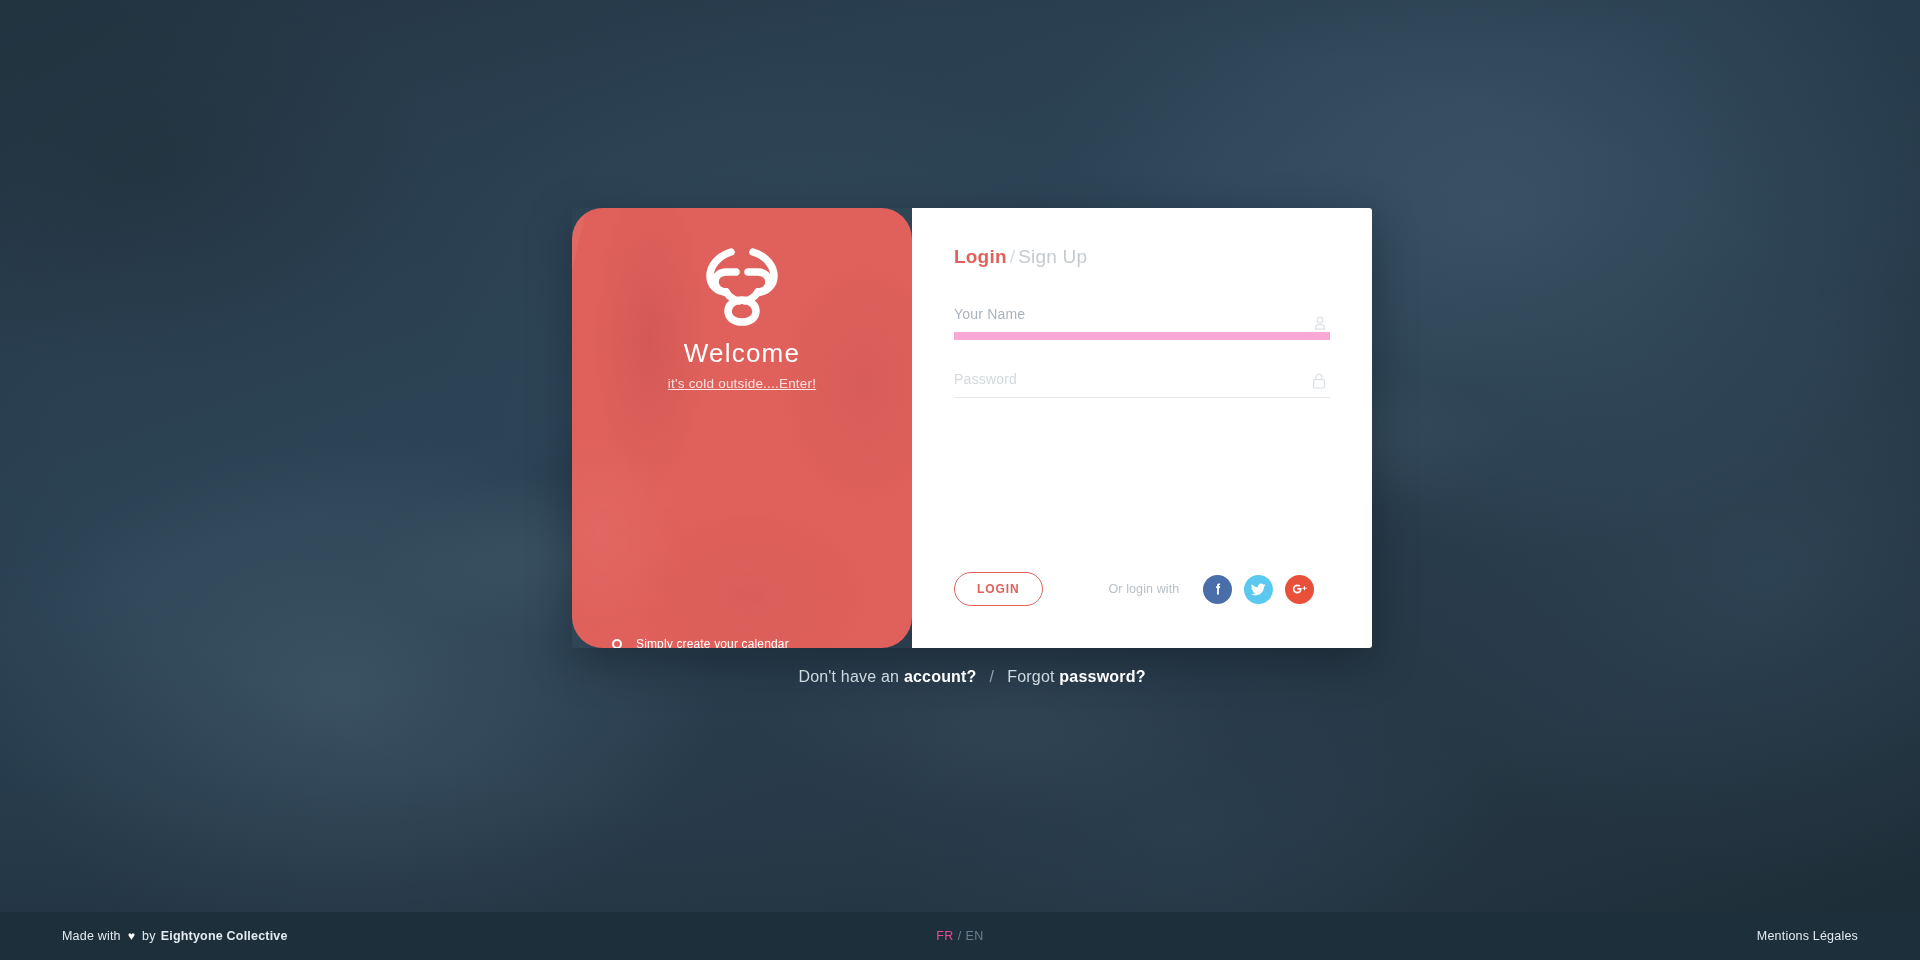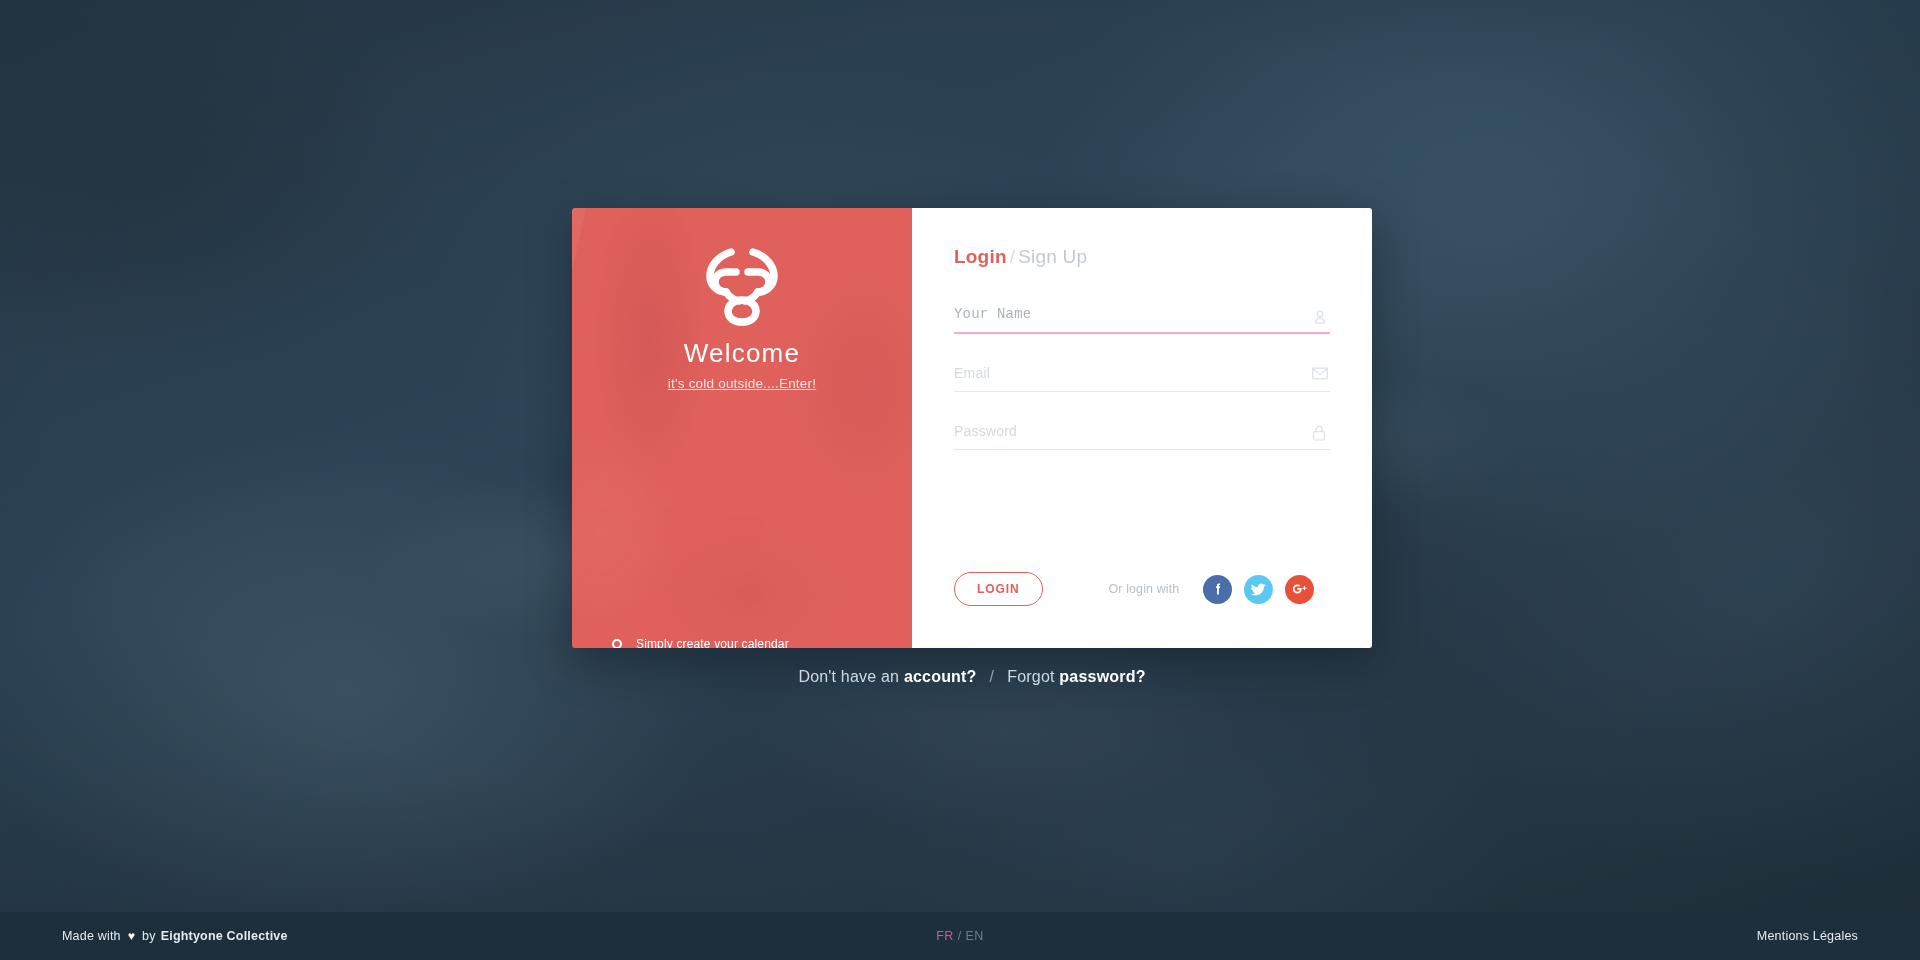--- a/index.html
+++ b/index.html
@@ -52,20 +52,21 @@
     box-shadow:0 14px 44px rgba(8,16,24,.38);
   }
 
   
   .panel-left {
     position:relative;
     width:340px;
     background:#e0615c;
     overflow:hidden;
     color:#fff;
+    border-radius:31px;
   }
   .panel-left .tex {
     position:absolute; inset:0;
     background:
       linear-gradient(103deg, rgba(255,255,255,.055) 0 14px, transparent 14px 46px),
       radial-gradient(ellipse 90px 230px at 23% 30%, rgba(170,60,62,.24), transparent 66%),
       radial-gradient(ellipse 130px 190px at 86% 40%, rgba(180,70,70,.20), transparent 68%),
       radial-gradient(ellipse 170px 120px at 52% 88%, rgba(190,80,78,.18), transparent 70%),
       radial-gradient(ellipse 120px 150px at 8% 74%, rgba(235,140,132,.16), transparent 70%);
     opacity:.92;
@@ -133,21 +134,21 @@
     border-bottom:1px solid #e3e8ec;
     outline:none;
     background:transparent;
     font-family:"Liberation Sans", sans-serif;
     font-size:14px;
     color:#5b6670;
     padding:4px 34px 10px 0;
     letter-spacing:.2px;
   }
   .field input::placeholder { color:#d3dade; }
-  .field.focused input { border-bottom:2px solid #f9a8d4;font-family:Liberation Mono, monospace; }
+  .field.focused input { border-bottom:8px solid #f9a8d4; }
   .field.focused input::placeholder { color:#aab4bc; }
   .field .f-icon {
     position:absolute;
     right:2px; bottom:9px;
     width:16px; height:16px;
     pointer-events:none;
   }
   .field .f-icon svg { display:block; }
 
   .actions {
@@ -269,29 +270,20 @@
       <div class="field focused">
         <input type="text" placeholder="Your Name" style="">
         <span class="f-icon">
           <svg width="16" height="16" viewBox="0 0 16 16" fill="none" stroke="#dbe2e7" stroke-width="1.2">
             <circle cx="8" cy="5" r="2.9"></circle>
             <path d="M3.3 14.2 C3.3 10.9, 5.4 9.3, 8 9.3 C10.6 9.3, 12.7 10.9, 12.7 14.2 Z"></path>
           </svg>
         </span>
       </div>
 
-      <div class="field">
-        <input type="email" placeholder="Email" style="">
-        <span class="f-icon">
-          <svg width="16" height="13" viewBox="0 0 16 13" fill="none" stroke="#dbe2e7" stroke-width="1.2" stroke-linejoin="round">
-            <rect x="0.7" y="1.2" width="14.6" height="10.6" rx="0.8"></rect>
-            <path d="M0.9 1.8 L8 7.6 L15.1 1.8"></path>
-          </svg>
-        </span>
-      </div>
 
       <div class="field">
         <input type="password" placeholder="Password" style="">
         <span class="f-icon">
           <svg width="14" height="16" viewBox="0 0 14 16" fill="none" stroke="#dbe2e7" stroke-width="1.2" stroke-linejoin="round">
             <rect x="1.6" y="6.6" width="10.8" height="8.4" rx="1.2"></rect>
             <path d="M4 6.6 V4.4 C4 2.5, 5.4 1.2, 7 1.2 C8.6 1.2, 10 2.5, 10 4.4 V6.6"></path>
           </svg>
         </span>
       </div>

